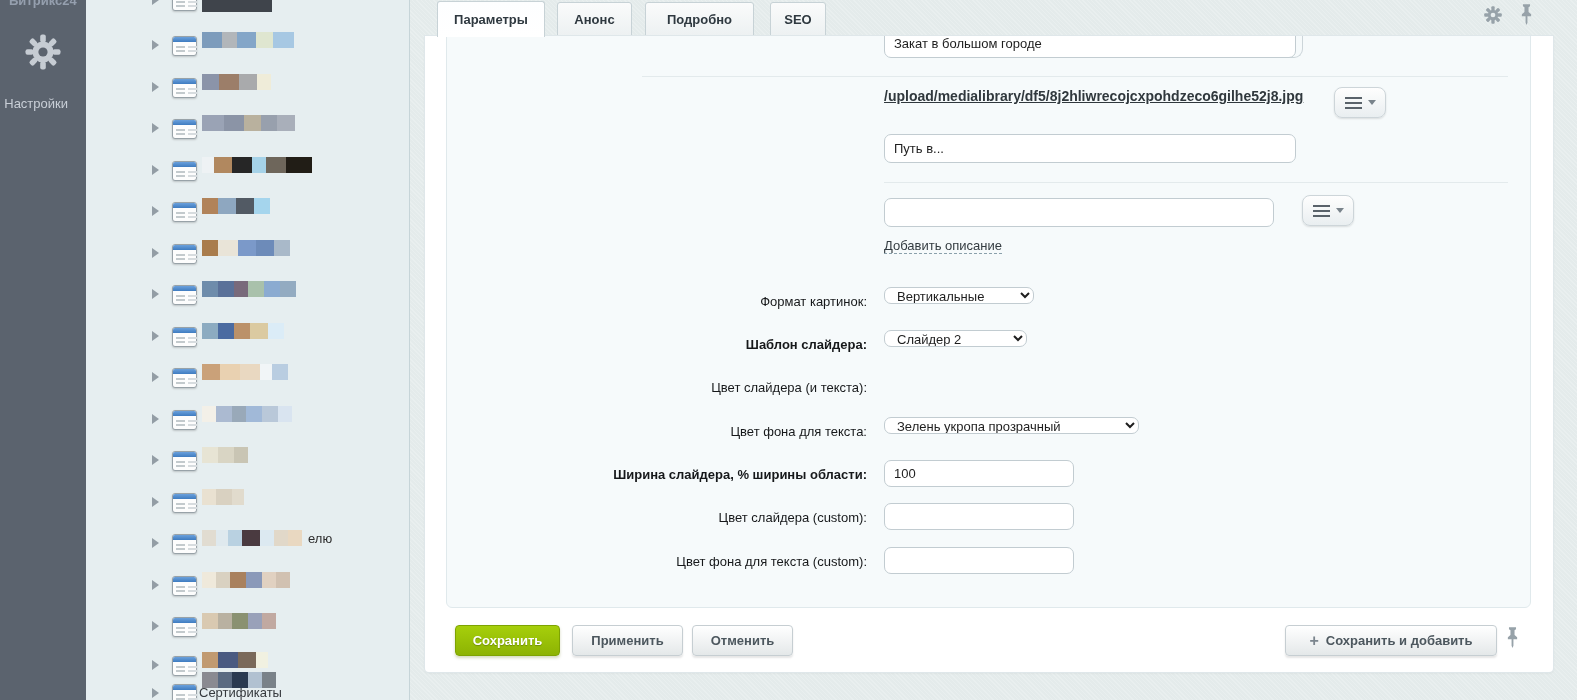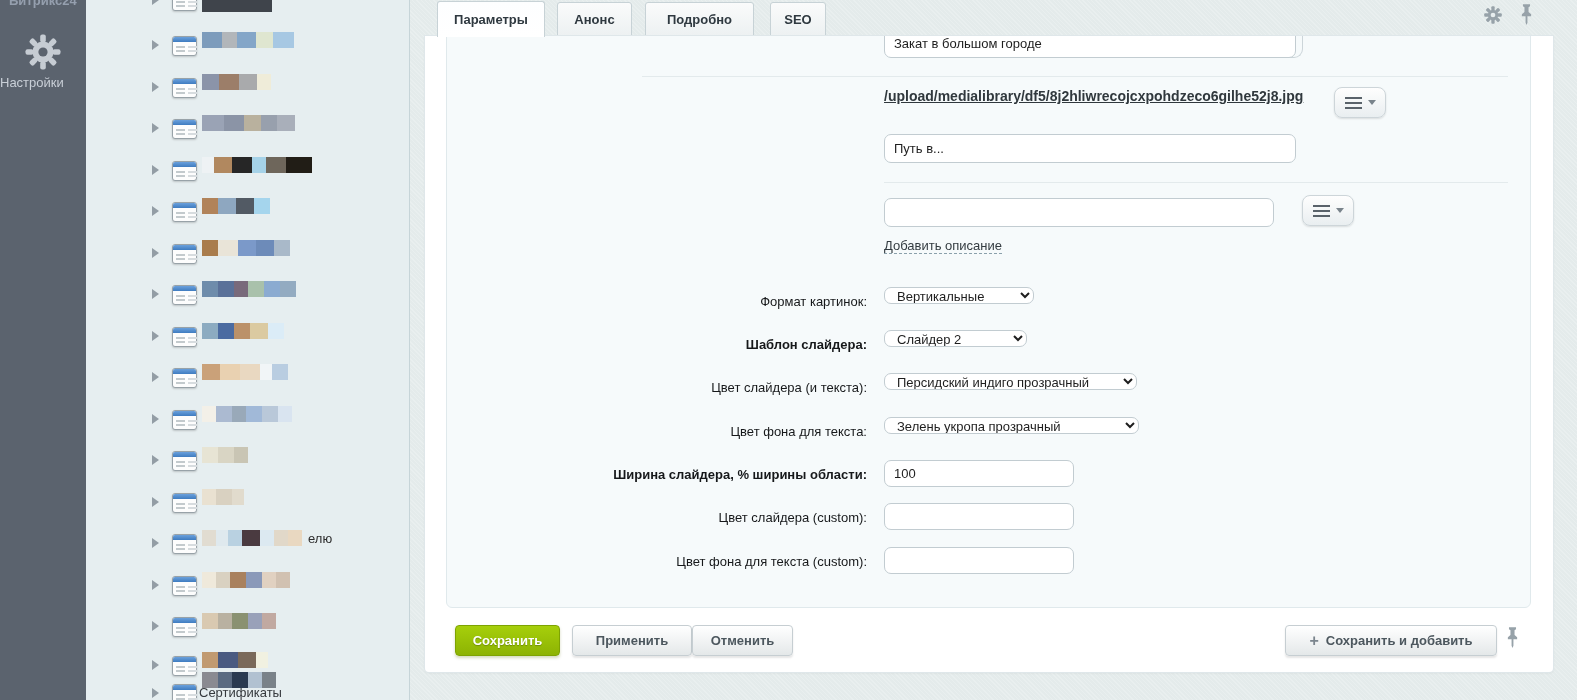--- a/index.html
+++ b/index.html
@@ -5,21 +5,21 @@
   html,body{margin:0;padding:0;}
   .page{position:relative;width:1577px;height:700px;overflow:hidden;
     background:#e4ebeb;
     background-image:repeating-linear-gradient(45deg, rgba(255,255,255,.20) 0 1px, rgba(0,0,0,0) 1px 3px);
     font-family:"Liberation Sans", sans-serif;}
 
   
   .sidebar{position:absolute;left:0;top:0;width:86px;height:700px;background:#5b636e;overflow:hidden;z-index:6;}
   .brand{position:absolute;top:-7px;left:9px;font-size:13px;font-weight:bold;color:#959fae;white-space:nowrap;}
   .gear-big{position:absolute;left:24px;top:33px;}
-  .settings-label{position:absolute;top:75px;left:0;width:68px;text-align:left;color:#c9cfd7;font-size:13px;}
+  .settings-label{position:absolute;top:96px;left:0;width:68px;text-align:right;color:#c9cfd7;font-size:13px;}
 
   
   .tree{position:absolute;left:86px;top:0;width:323px;height:700px;background:#e6eef0;border-right:1px solid #c6d4d8;overflow:hidden;z-index:5;}
   .tree-row{position:absolute;left:0;width:100%;height:22px;cursor:pointer;margin-left:24px;}
   .tri{position:absolute;left:42px;top:4px;width:0;height:0;border-left:7px solid #939da5;border-top:5px solid transparent;border-bottom:5px solid transparent;}
   .ticon{position:absolute;left:62px;top:0;width:23px;height:18px;background:#fdfdfd;border:1px solid #98a2a8;border-radius:3px;box-shadow:0 1px 2px rgba(0,0,0,.18);}
   .ticon::before{content:"";position:absolute;left:0;top:0;right:0;height:5px;background:linear-gradient(#6aa0dc,#3f7cc0);border-radius:2px 2px 0 0;}
   .ticon::after{content:"";position:absolute;left:3px;top:9px;width:9px;height:2px;background:#c3cacd;box-shadow:0 4px 0 #c3cacd,12px 0 0 #d7dcdf,12px 4px 0 #d7dcdf;}
   .blur-wrap{position:absolute;left:92px;display:flex;align-items:center;}
   .blur-block{height:16px;display:inline-block;}
@@ -345,40 +345,37 @@
     <select class="sel" style="left:459px;top:251px;width:150px;">
       <option>Вертикальные</option>
     </select>
 
     <span class="flabel bold" style="top:301px;">Шаблон слайдера:</span>
     <select class="sel" style="left:459px;top:294px;width:143px;">
       <option>Слайдер 2</option>
     </select>
 
     <span class="flabel" style="top:344px;">Цвет слайдера (и текста):</span>
-    <select class="sel" style="left:459px;top:337px;width:253px;">
-      <option>Персидский индиго прозрачный</option>
-    </select>
 
     <span class="flabel" style="top:388px;">Цвет фона для текста:</span>
     <select class="sel" style="left:459px;top:381px;width:255px;">
       <option>Зелень укропа прозрачный</option>
     </select>
 
     <span class="flabel" style="top:431px;font-weight:bold;">Ширина слайдера, % ширины области:</span>
     <input class="inp" style="left: 459px; top: 424px; width: 190px; height: 27px;" value="100">
 
     <span class="flabel" style="top:474px;">Цвет слайдера (custom):</span>
     <input class="inp" style="left: 459px; top: 467px; width: 190px; height: 27px;" value="">
 
     <span class="flabel" style="top:518px;">Цвет фона для текста (custom):</span>
     <input class="inp" style="left: 459px; top: 511px; width: 190px; height: 27px;" value="">
 
     <button class="btn btn-green" style="left:30px;top:589px;width:105px;">Сохранить</button>
-    <button class="btn btn-gray" style="left:147px;top:589px;width:120px;">Применить</button>
+    <button class="btn btn-gray" style="left:147px;top:589px;width:111px;">Применить</button>
     <button class="btn btn-gray" style="left:267px;top:589px;width:101px;">Отменить</button>
     <button class="btn btn-gray" style="left:860px;top:589px;width:212px;">
       <span class="plus-glyph">+</span>
       <span>Сохранить и добавить</span>
     </button>
     <span style="position:absolute;left:1081px;top:590px;cursor:pointer;">
       <svg width="13" height="23" viewBox="0 0 14 24">
         <path d="M3.2 1h7.6v2.2l-1.6 1v5l2.8 2.6v2H8v7l-1 2.6-1-2.6v-7H2v-2l2.8-2.6v-5l-1.6-1z" fill="#97a2a9"></path>
       </svg>
     </span>

